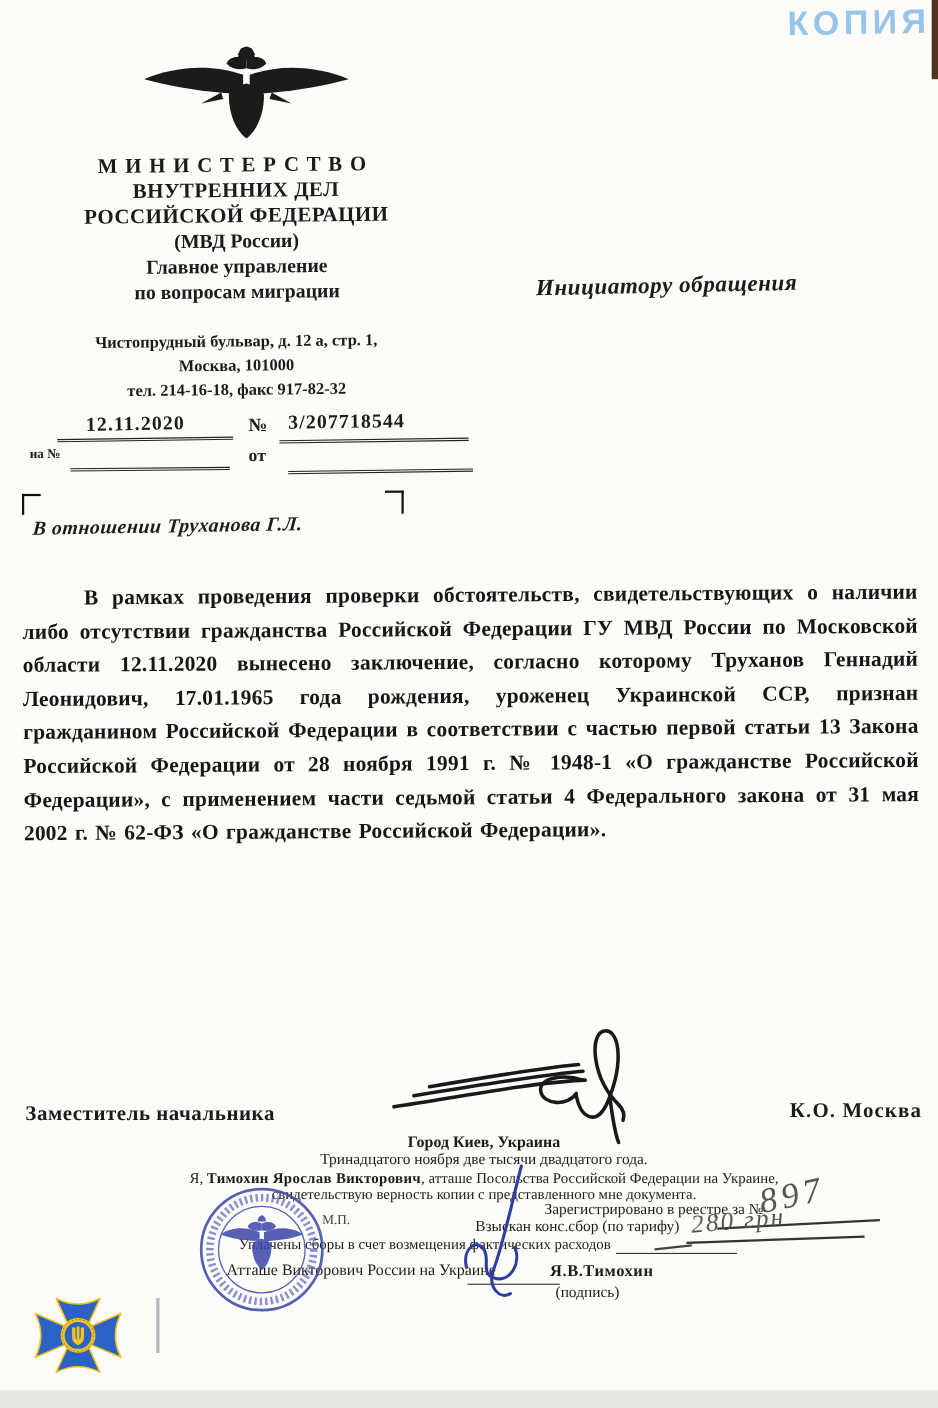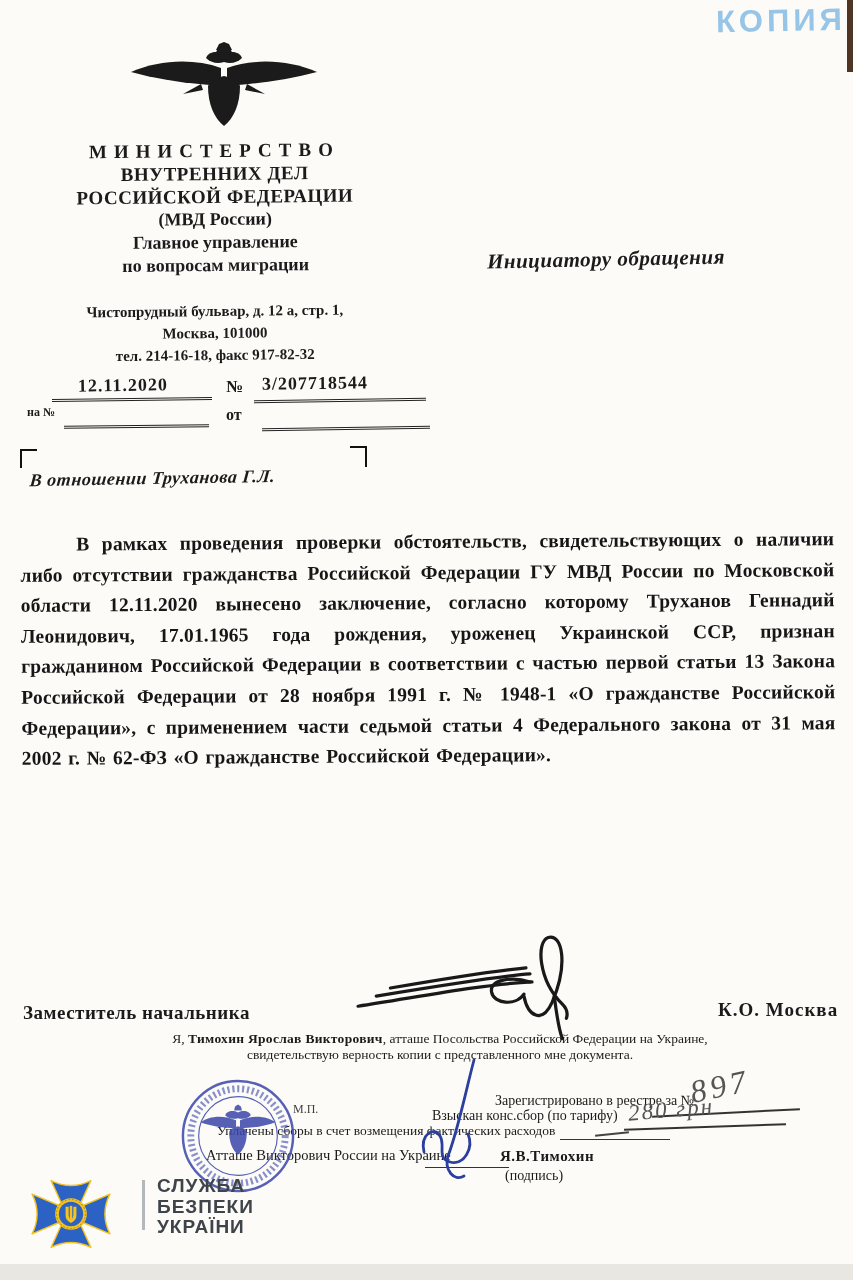--- a/index.html
+++ b/index.html
@@ -146,20 +146,22 @@
       <path d="M24,64 C85,54 148,44 176,42"></path>
       <path d="M38,56 C96,46 152,38 172,36"></path>
       <path d="M176,50 C158,44 136,48 138,60 C140,72 162,74 170,62"></path>
       <path d="M170,64 C174,84 188,92 198,70 C214,32 208,2 194,6 C182,10 184,48 208,72 C212,76 214,80 212,86"></path>
       <path d="M200,64 C202,80 204,96 208,106"></path>
     </g>
   </svg>
   <div class="abs sig-name">К.О. Москва</div>
 
   <div class="abs notary-center">
+    <div class="n-city">Город Киев, Украина</div>
+    <div class="n-date">Тринадцатого ноября две тысячи двадцатого года.</div>
     <div class="n-att1"><span>Я, </span><b>Тимохин Ярослав Викторович</b><span>, атташе Посольства Российской Федерации на Украине,</span></div>
     <div class="n-att2">свидетельствую верность копии с представленного мне документа.</div>
   </div>
 
   <div class="abs registry-label">Зарегистрировано в реестре за №</div>
   <div class="abs registry-num">897</div>
   <div class="abs u-reg"></div>
 
   <div class="abs fee-label">Взыскан конс.сбор (по тарифу)</div>
   <div class="abs fee-amount">280 грн</div>
@@ -208,19 +210,14 @@
     </g>
     <circle cx="48" cy="42" r="17.5" fill="#f3c322"></circle>
     <circle cx="48" cy="42" r="16" fill="none" stroke="#a87f10" stroke-width="1" stroke-dasharray="2 2"></circle>
     <circle cx="48" cy="42" r="13.5" fill="#2b62c4"></circle>
     <g fill="#f3c322">
       <path d="M42,34 v10 q0,5 6,8 q6,-3 6,-8 v-10 h-3.4 v9 q0,3.4 -2.6,5 q-2.6,-1.6 -2.6,-5 v-9 z"></path>
       <rect x="46.6" y="33" width="2.8" height="15"></rect>
     </g>
   </svg>
   <div class="abs sbu-divider"></div>
-  <div class="abs sbu-text">
-    <div>СЛУЖБА</div>
-    <div>БЕЗПЕКИ</div>
-    <div>УКРАЇНИ</div>
-  </div>
 
 </div>
 
 </body></html>

